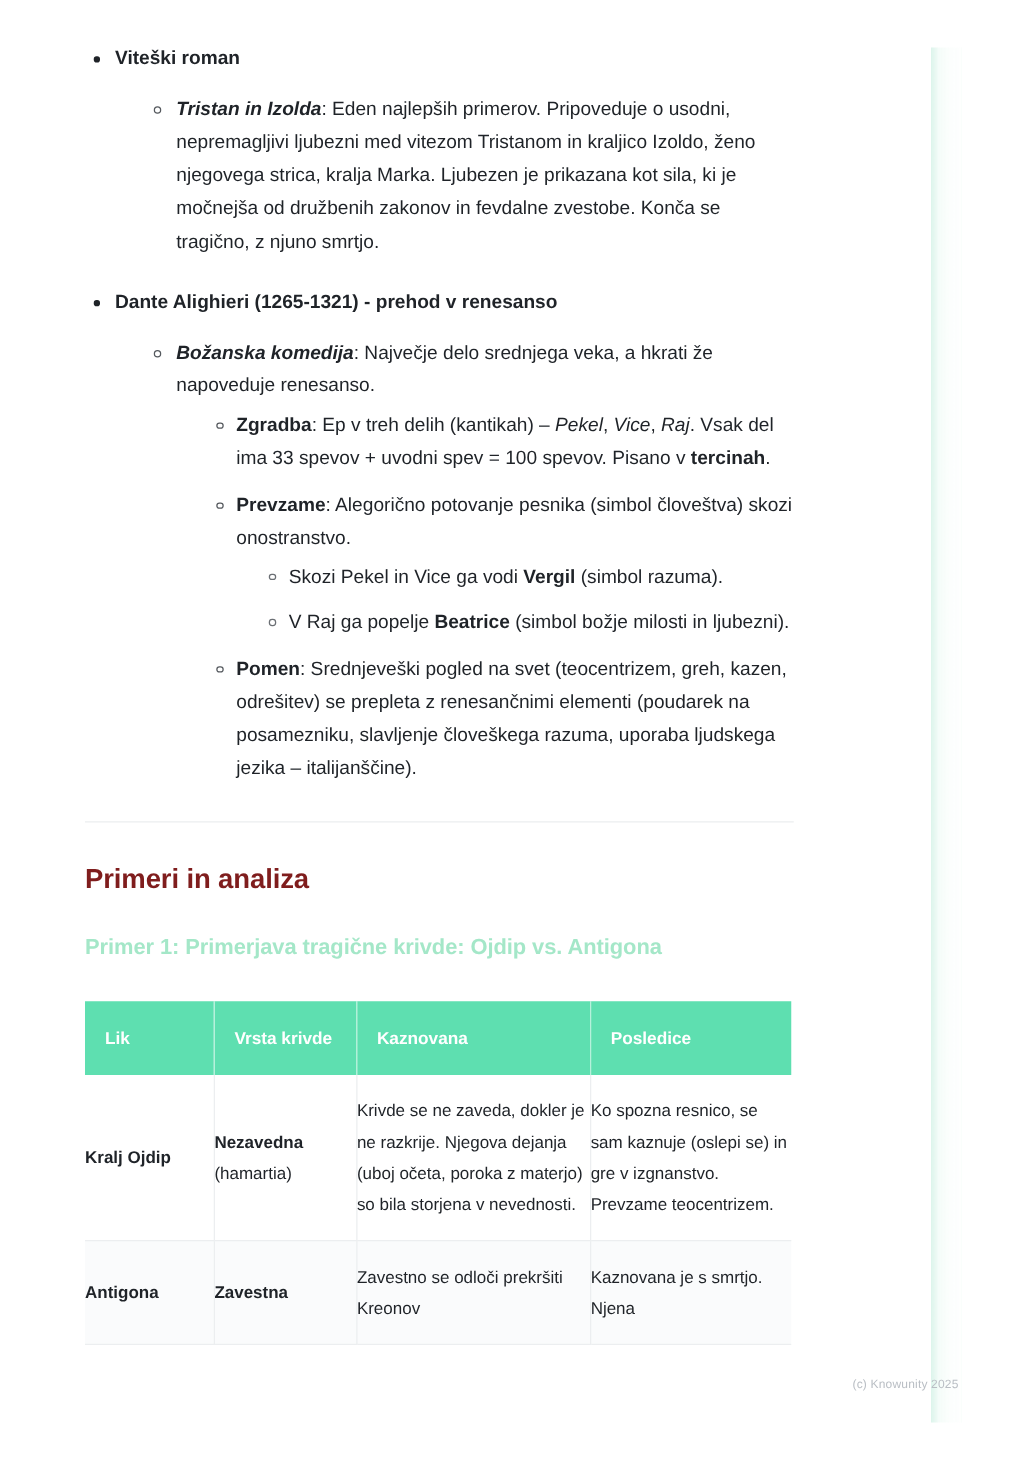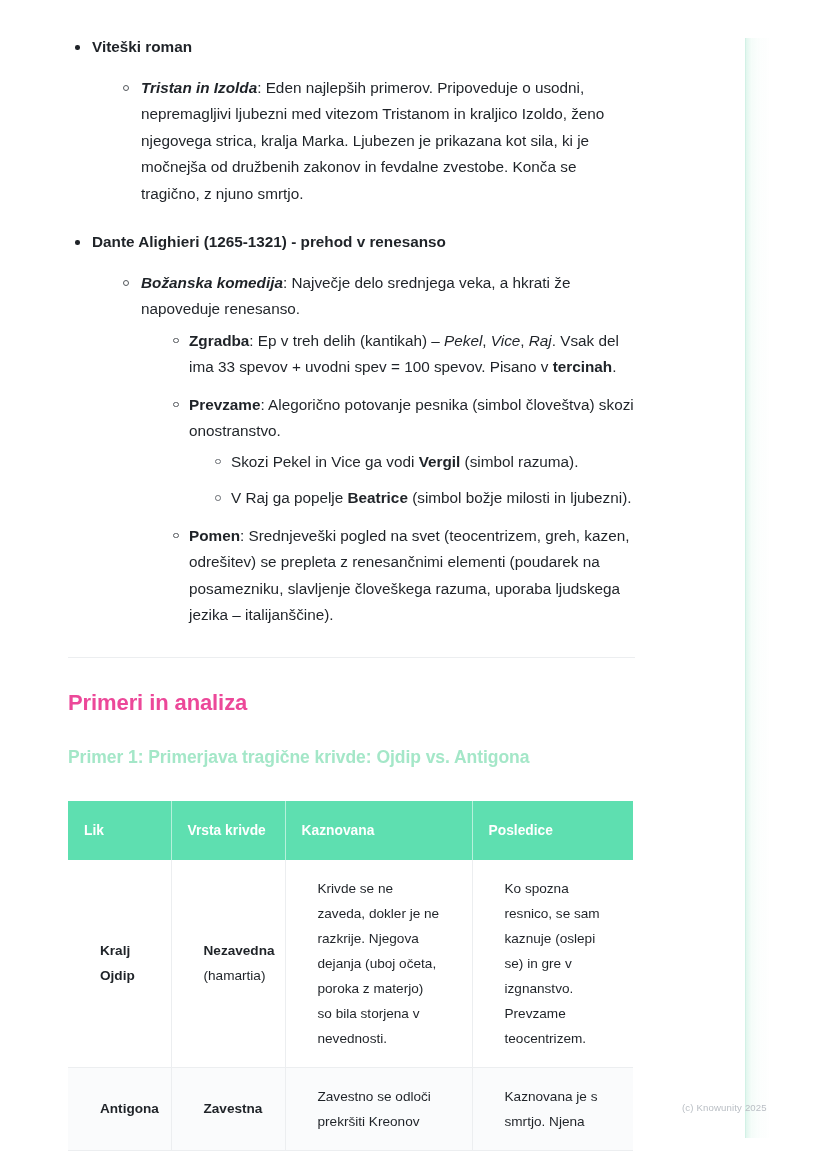--- a/index.html
+++ b/index.html
@@ -147,21 +147,21 @@
     height: 1px;
     width: 567px;
     background: #eceef0;
     border: 0;
   }
 
   
   .h-section {
     font-size: 22px;
     font-weight: 700;
-    color: #ec4899;
+    color: #7f1d1d;
     letter-spacing: -0.1px;
     margin: 30px 0 0 0;
     line-height: 30px;
   }
   .h-sub {
     font-size: 17.5px;
     font-weight: 700;
     color: #a4e7c8;
     letter-spacing: -0.05px;
     margin: 26px 0 0 0;
@@ -186,21 +186,21 @@
     font-size: 13.8px;
     text-align: left;
     vertical-align: middle;
     padding: 18px 16px;
     line-height: 23px;
     border-right: 1px solid rgba(255,255,255,0.55);
   }
   table.cmp th:last-child { border-right: 0; }
 
   table.cmp td {
-    padding: 16px 32px;
+    padding: 16px 0;
     vertical-align: middle;
     line-height: 25px;
     color: #1f2328;
     border-right: 1px solid #eceef0;
     border-bottom: 1px solid #eceef0;
   }
   table.cmp td:last-child { border-right: 0; }
   table.cmp tbody tr.row-alt td { background: #fafbfc; }
   table.cmp tbody tr.row-main td { background: #ffffff; }
 

